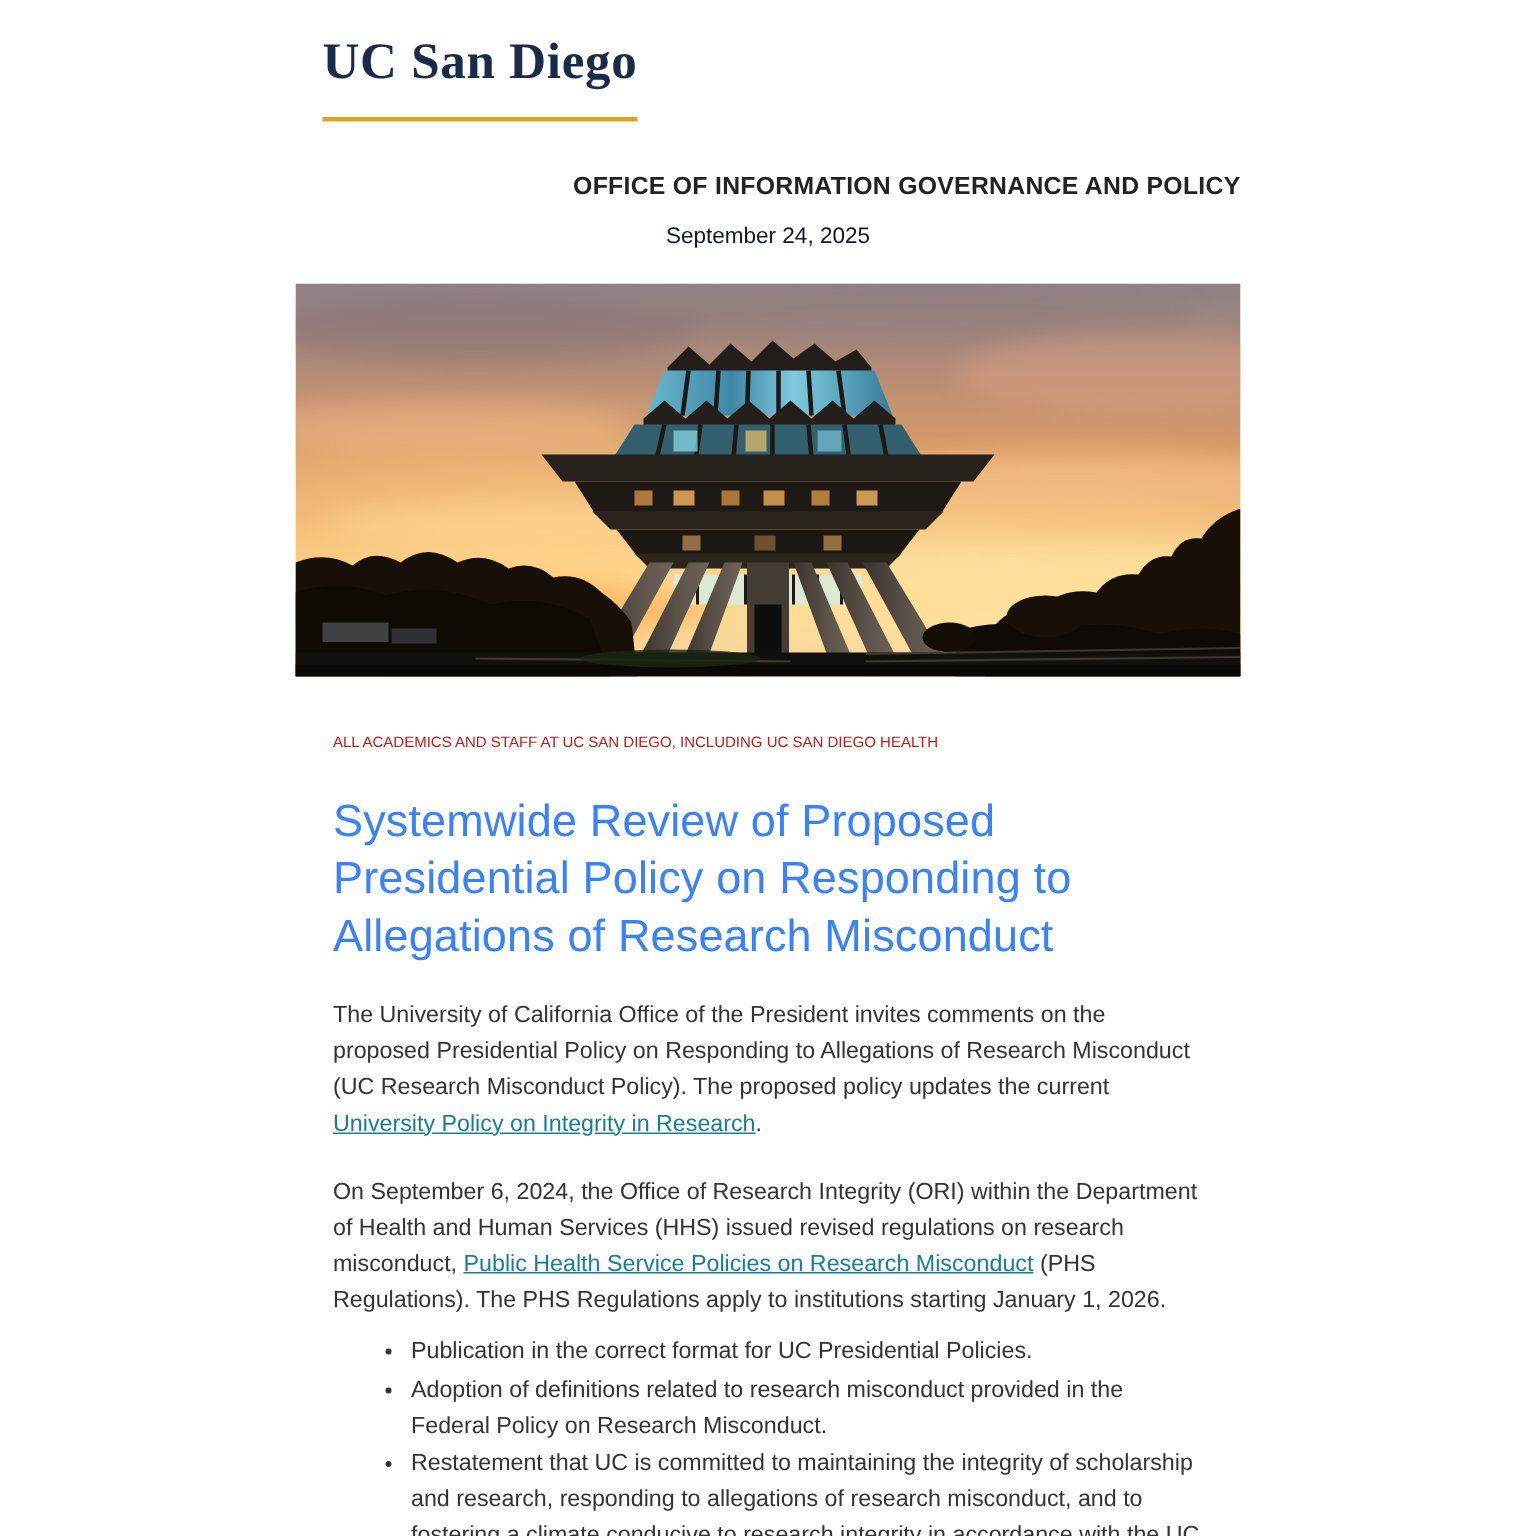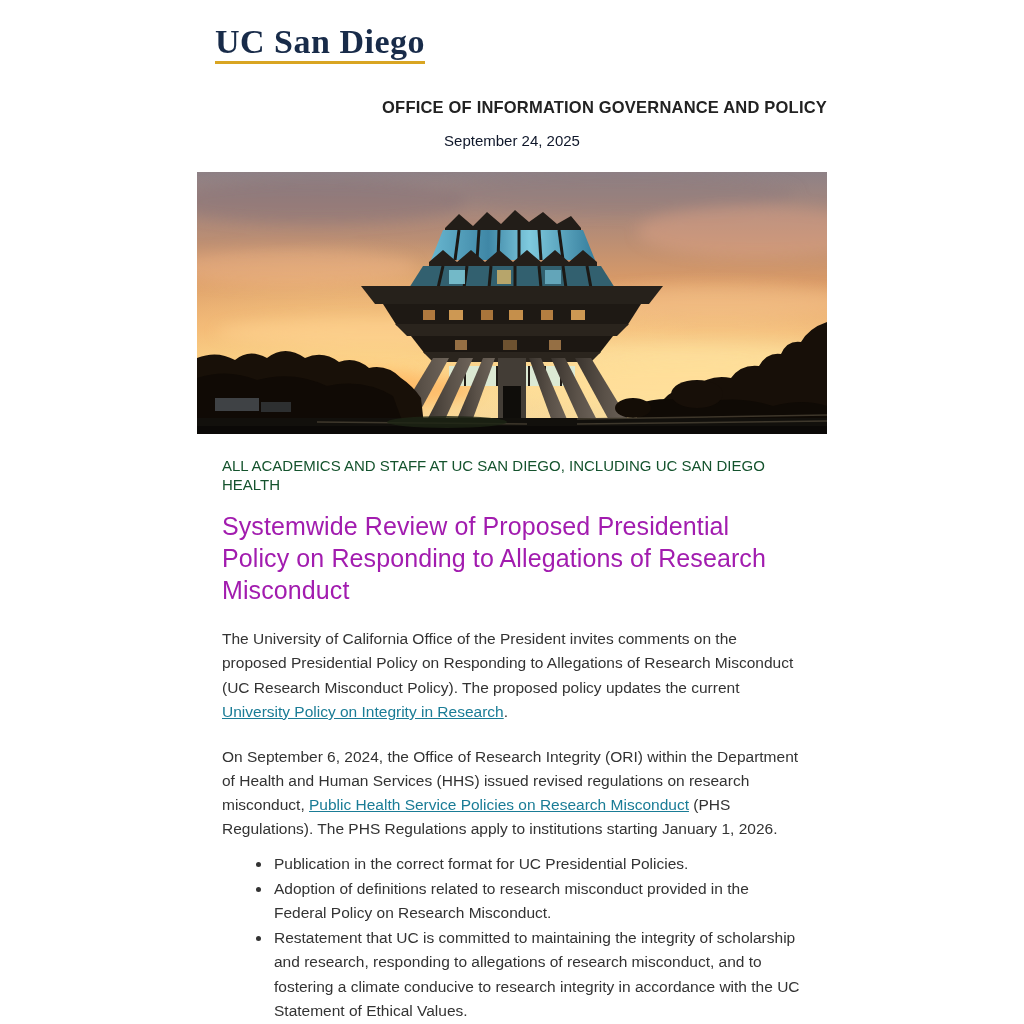--- a/index.html
+++ b/index.html
@@ -23,21 +23,21 @@
     padding: 0 18px 0 18px;
   }
   .logo {
     font-family: "Liberation Serif", "DejaVu Serif", serif;
     font-weight: 700;
     font-size: 34px;
     letter-spacing: 0.5px;
     color: #182B49;
     line-height: 1.05;
     border-bottom: 3px solid #D9A522;
-    padding-bottom: 1px;
+    padding-bottom: 18px;
     cursor: pointer;
   }
   .notice-label {
     font-size: 21px;
     letter-spacing: 1.5px;
     color: #8B8B8B;
     margin-top: 10px;
     font-weight: 400;
   }
   
@@ -60,31 +60,31 @@
     margin-top: 23px;
     width: 630px;
     height: 262px;
     line-height: 0;
   }
   
   .content {
     padding: 0 25px;
   }
   .audience {
-    margin-top: 22px;
-    font-size: 15px;
+    margin-top: 38px;
+    font-size: 10px;
     line-height: 1.32;
-    color: #14532d;
+    color: #b91c1c;
   }
   h1.article-title {
-    margin-top: 15px;
-    font-size: 25px;
+    margin-top: 27px;
+    font-size: 30px;
     font-weight: 400;
     line-height: 1.28;
-    color: #a21caf;
+    color: #3b82f6;
     letter-spacing: 0.1px;
   }
   .content p.body-para {
     margin-top: 21px;
     font-size: 15.5px;
     line-height: 1.56;
     color: #333333;
   }
   .content a.text-link {
     color: #1A7C96;

